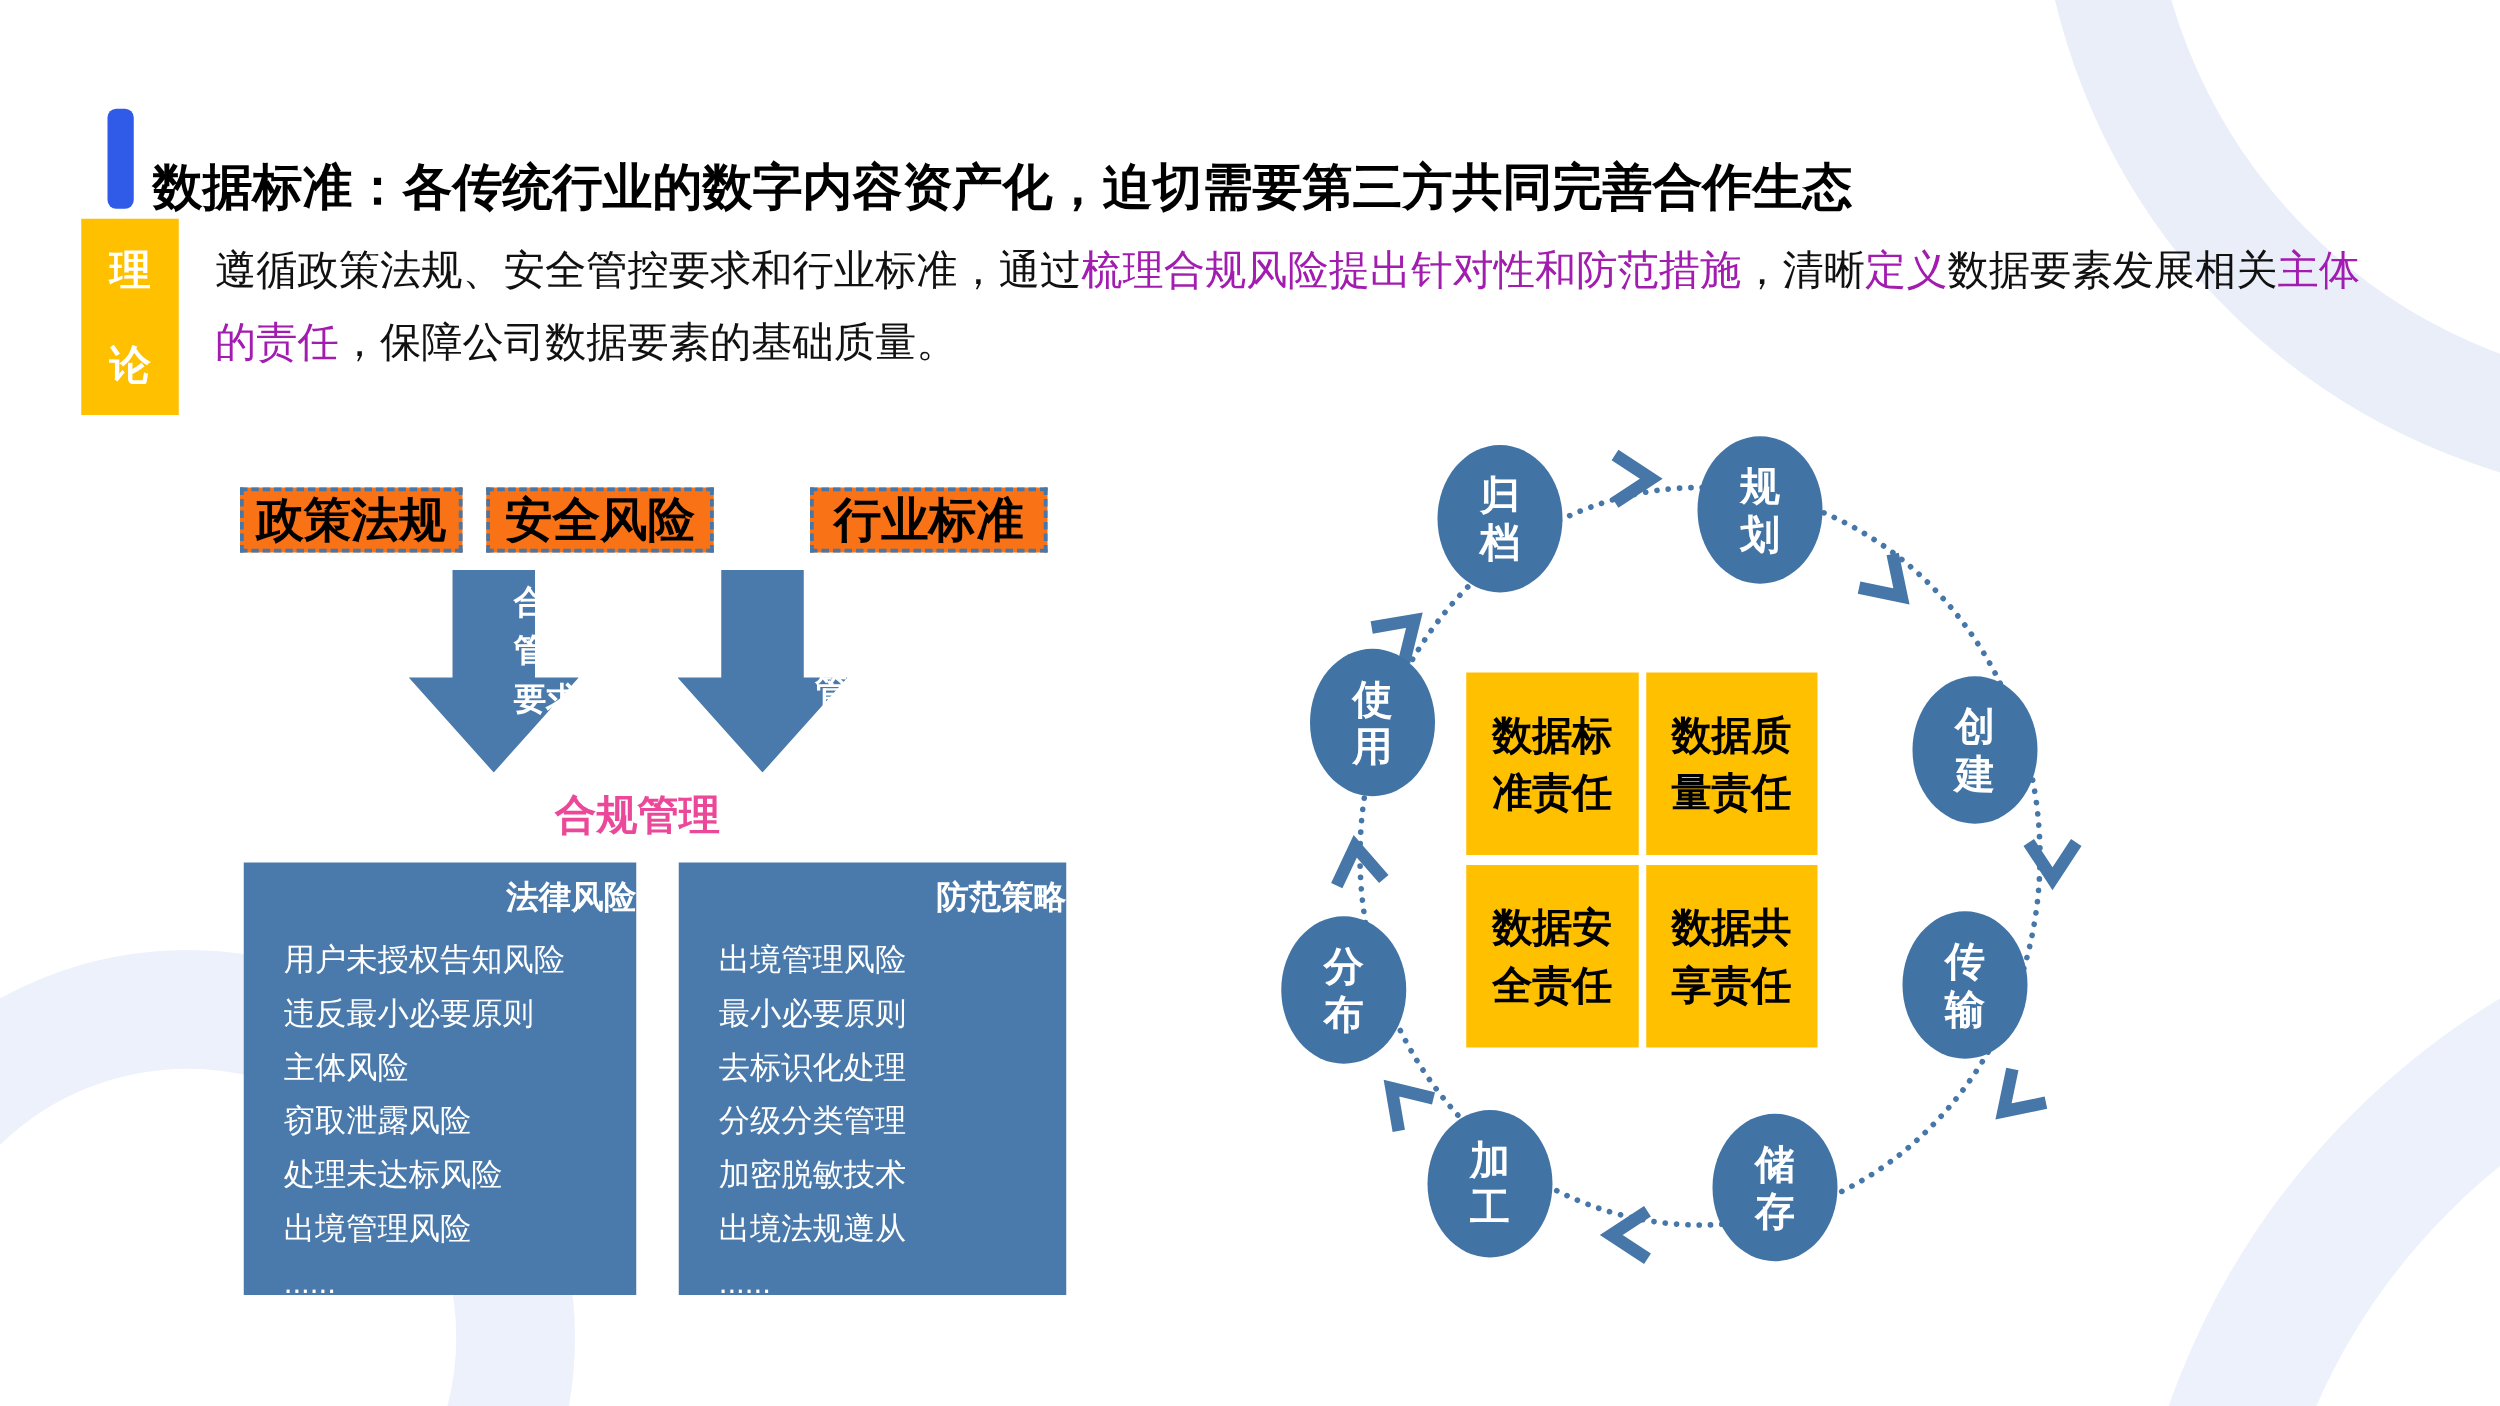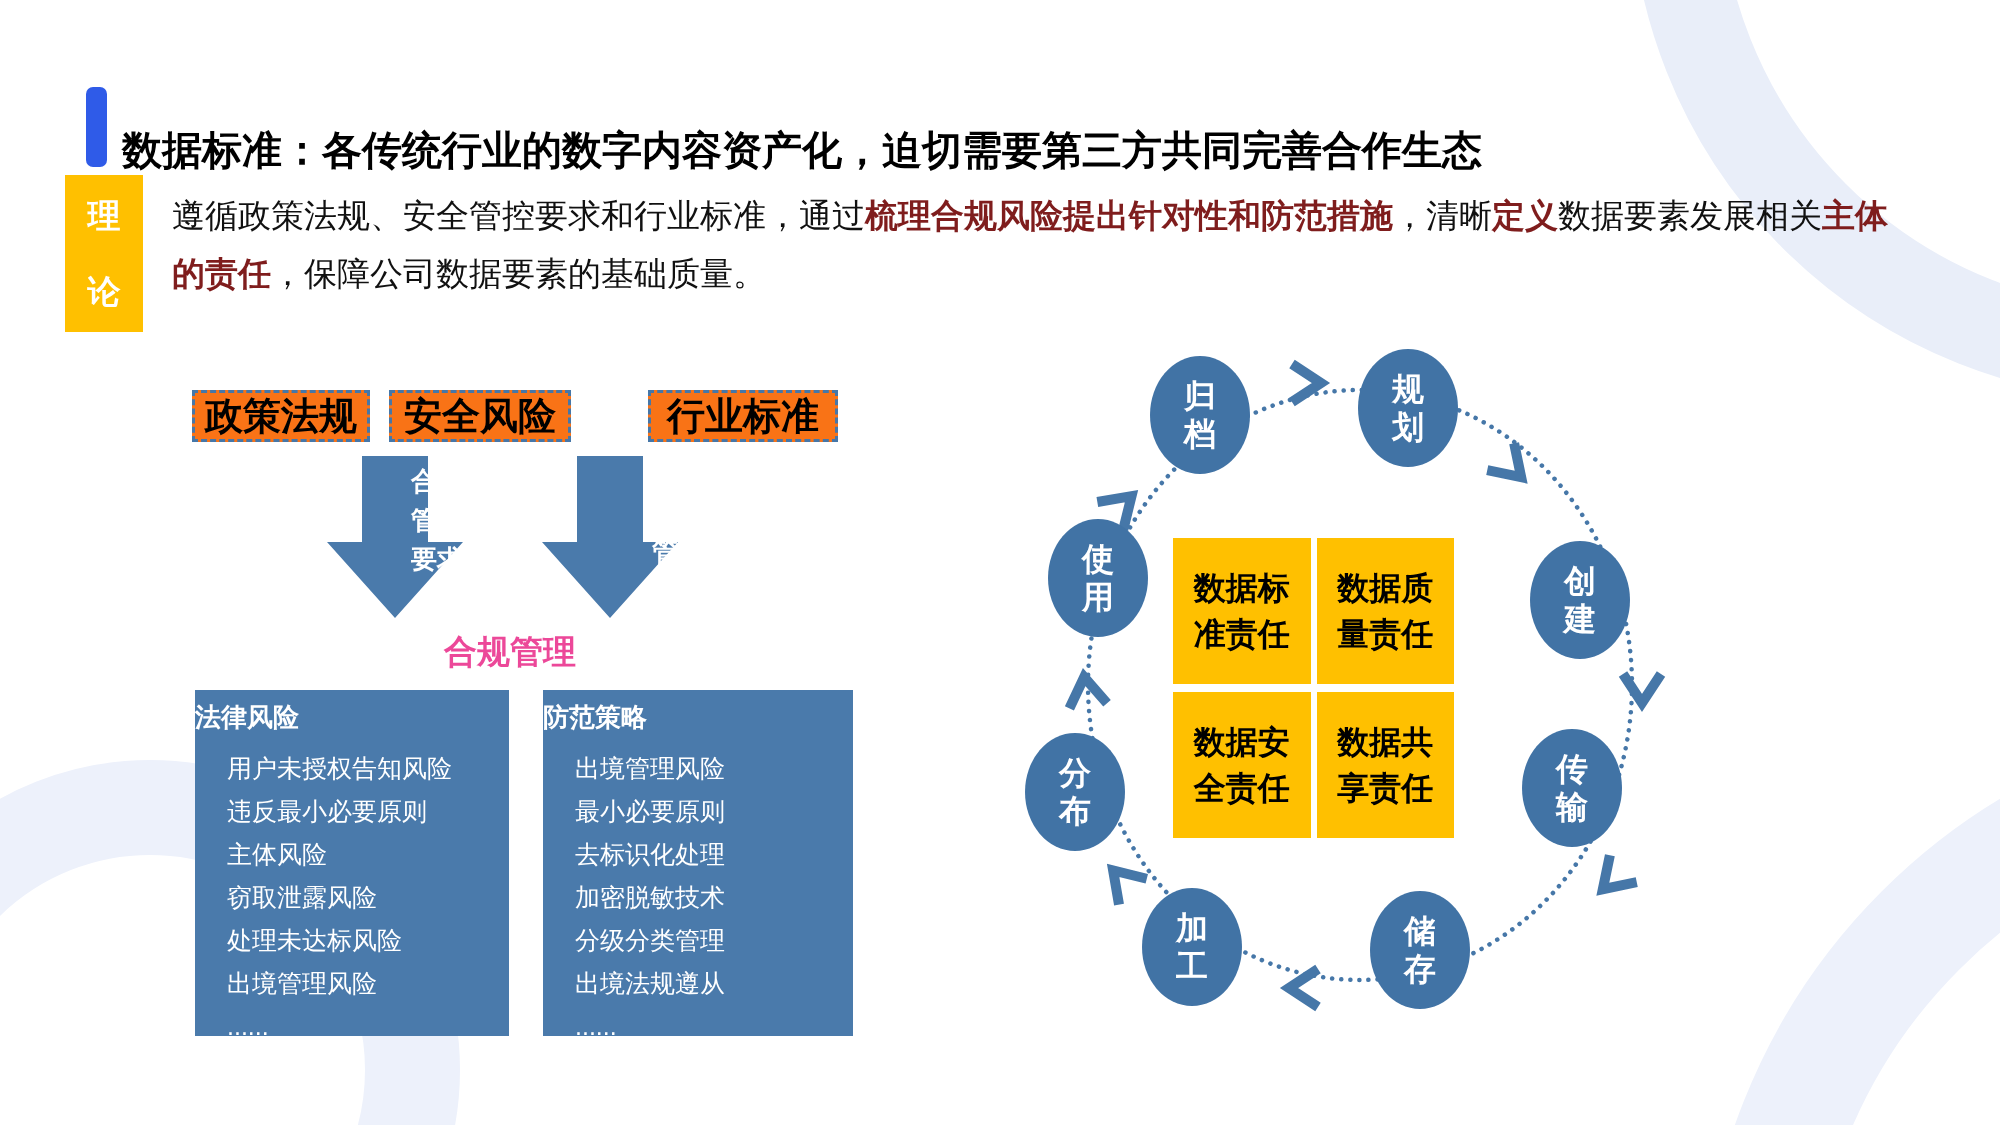--- a/index.html
+++ b/index.html
@@ -19,21 +19,21 @@
   .slide-title{position:absolute;left:122px;top:97px;width:1700px;font-size:40px;font-weight:bold;color:#000;line-height:1.3;}
 
   .section-tag{
     position:absolute;left:65px;top:175px;width:78px;height:157px;background:#FFC000;
     color:#fff;font-size:33px;font-weight:bold;text-align:center;white-space:pre-line;
     display:flex;align-items:center;justify-content:center;line-height:76px;
   }
   .intro-line{position:absolute;left:172px;font-size:33px;color:#111;white-space:nowrap;}
   .intro-line.l1{top:194px;}
   .intro-line.l2{top:252px;}
-  .hl{color:#7f1d1d;font-weight:bold;}
+  .hl{color:#a21caf;font-weight:normal;}
 
   
   .dash-box{
     position:absolute;top:390px;height:52px;border:3px dashed #4677A8;box-sizing:border-box;
     display:flex;align-items:center;justify-content:center;
     font-size:38px;font-weight:bold;color:#000;background:#f97316;
   }
   .db1{left:192px;width:178px;}
   .db2{left:389px;width:182px;}
   .db3{left:648px;width:190px;}
@@ -49,21 +49,21 @@
   .ba1 .arrow-label{top:6px;line-height:39px;}
   .ba2 .arrow-label{top:4px;line-height:37px;}
 
   .result-label{position:absolute;left:380px;top:630px;width:260px;text-align:center;font-size:33px;font-weight:bold;color:#ec4899;}
 
   .risk-panel{
     position:absolute;top:690px;height:346px;background:#4A7AAB;color:#fff;box-sizing:border-box;
   }
   .rp-left{left:195px;width:314px;}
   .rp-right{left:513px;width:310px;margin-left:30px;}
-  .panel-header{text-align:left;font-size:26px;font-weight:bold;padding-top:10px;}
+  .panel-header{text-align:right;font-size:26px;font-weight:bold;padding-top:10px;}
   .panel-list{margin:12px 0 0 0;padding:0 0 0 32px;list-style:none;font-size:25px;line-height:43px;}
 
   
   .cycle{position:absolute;left:1000px;top:330px;width:720px;height:760px;}
   .ring-svg{position:absolute;left:0;top:0;}
   .node{
     position:absolute;width:100px;height:118px;border-radius:50%;background:#4173A5;
     color:#fff;font-size:32px;font-weight:bold;line-height:38px;white-space:pre-line;
     display:flex;align-items:center;justify-content:center;text-align:center;
   }
@@ -135,22 +135,22 @@
     <li>出境管理风险</li>
     <li>......</li>
   </ul>
 </div>
 <div class="risk-panel rp-right">
   <div class="panel-header">防范策略</div>
   <ul class="panel-list">
     <li>出境管理风险</li>
     <li>最小必要原则</li>
     <li>去标识化处理</li>
+    <li>分级分类管理</li>
     <li>加密脱敏技术</li>
-    <li>分级分类管理</li>
     <li>出境法规遵从</li>
     <li>......</li>
   </ul>
 </div>
 
 <div class="cycle">
   <svg class="ring-svg" width="720" height="760" viewBox="0 0 720 760">
     <ellipse cx="360" cy="355" rx="272" ry="295" fill="none" stroke="#4677A8" stroke-width="4.5" stroke-linecap="round" stroke-dasharray="0.1 9"></ellipse>
     <g transform="translate(308,53) rotate(0)">
         <polyline points="-16,-19 13,0 -16,19" fill="none" stroke="#4677A8" stroke-width="10"></polyline>

